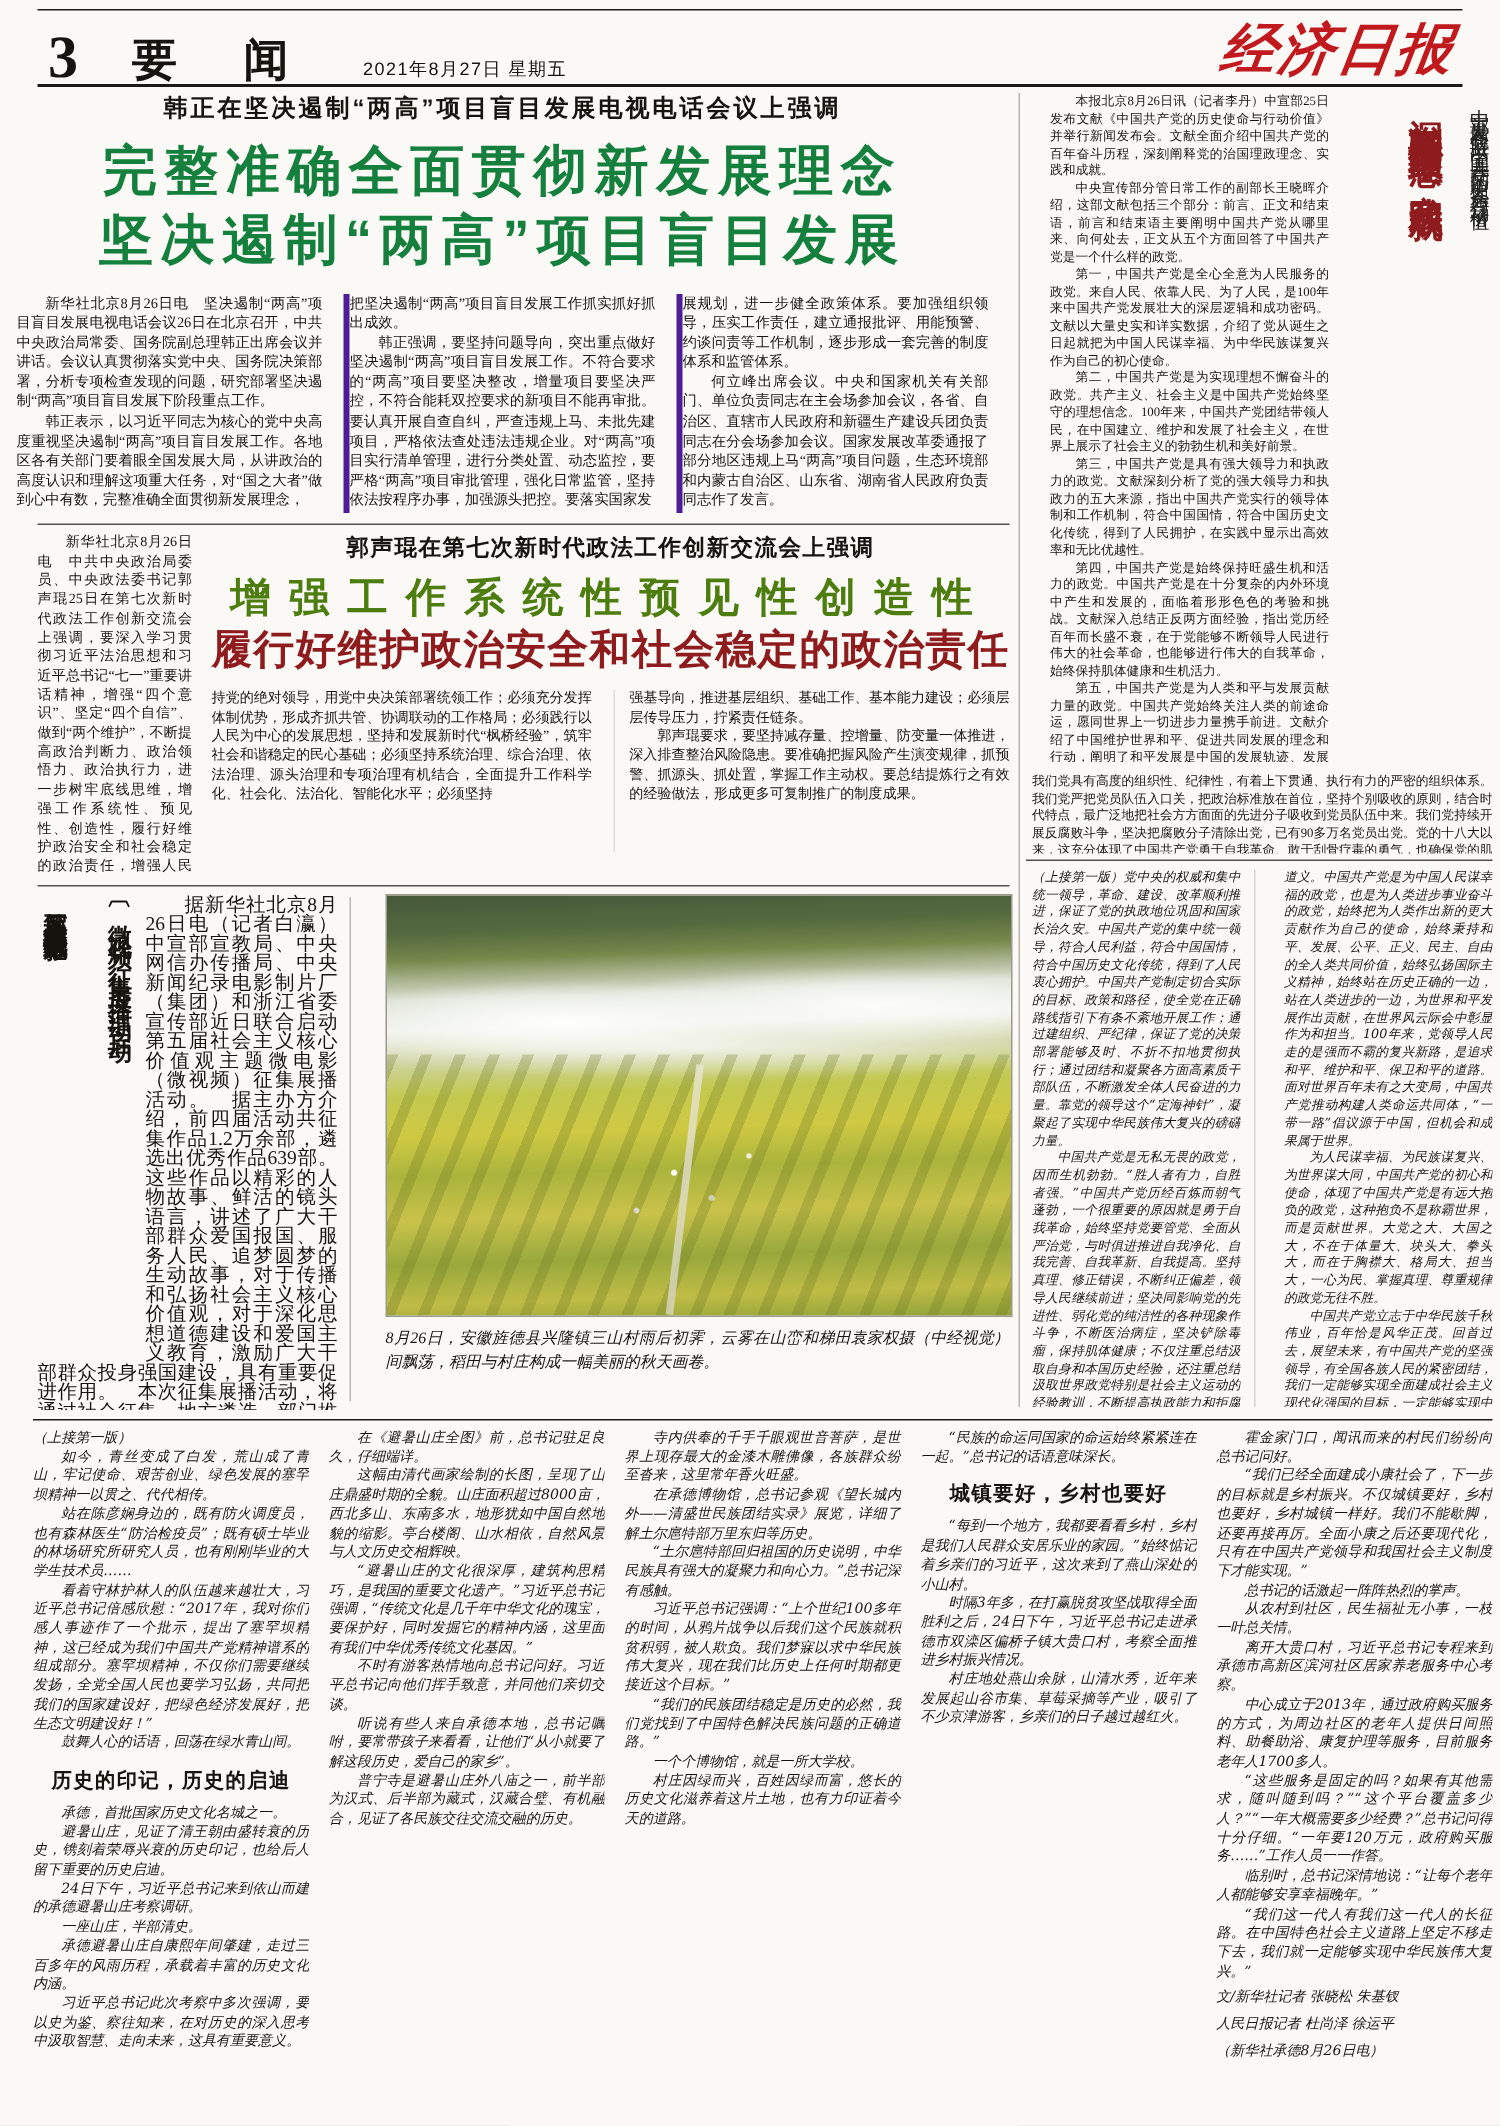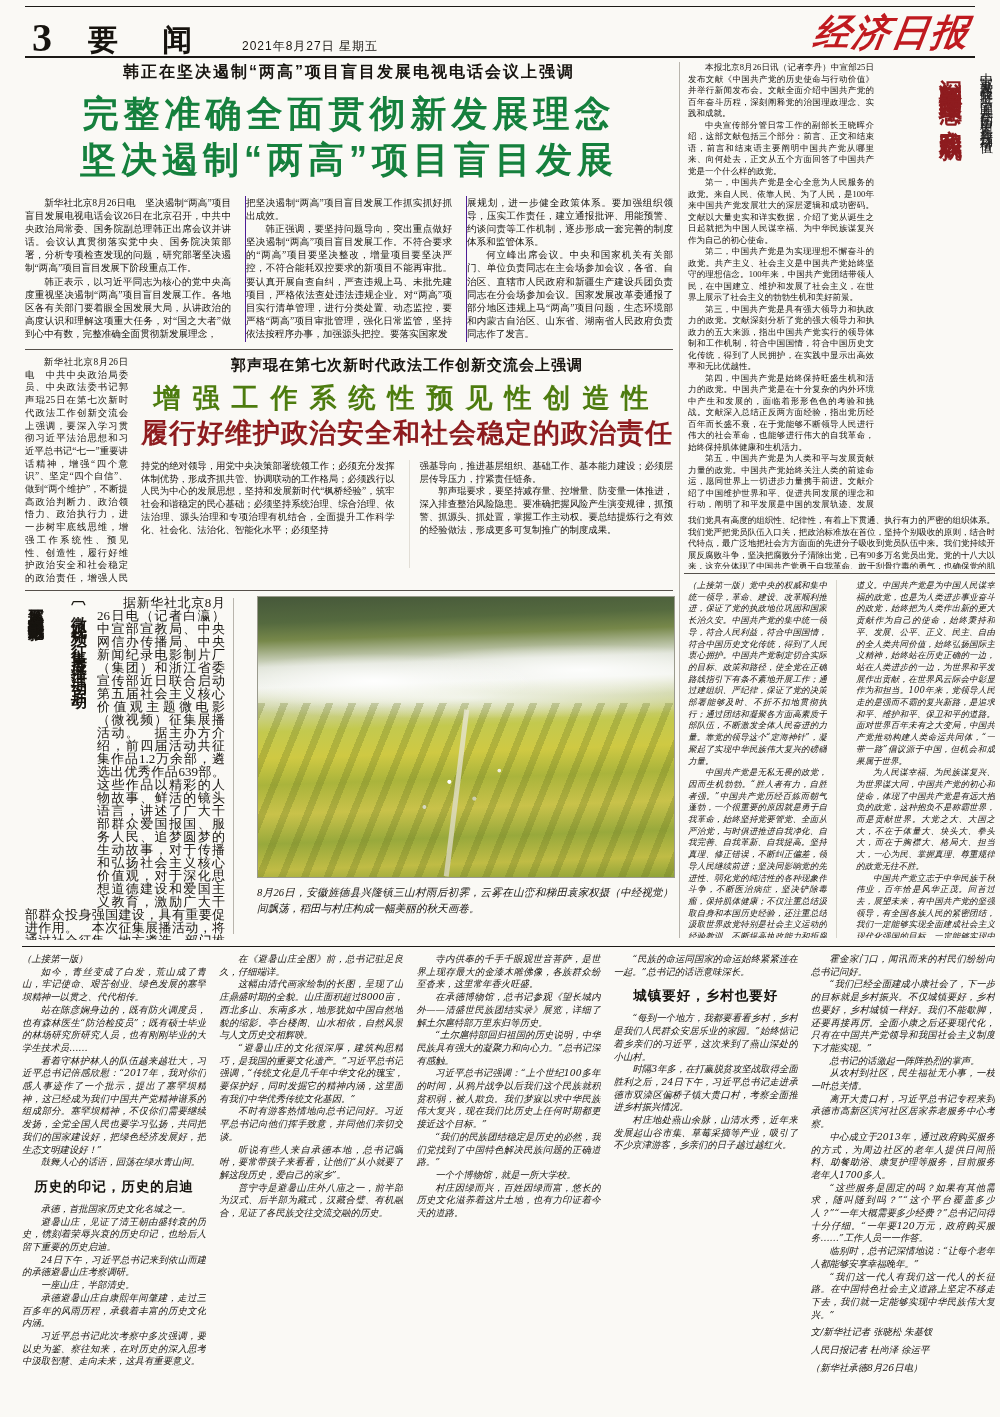--- a/index.html
+++ b/index.html
@@ -14,26 +14,26 @@
   #edition-date{position:absolute;left:242px;top:38px;font:12px "Liberation Sans",sans-serif;letter-spacing:1px;}
   #masthead{position:absolute;right:30px;top:8px;font:bold italic 37px "DejaVu Serif",serif;
             color:#c01a1f;transform:skewX(-8deg);letter-spacing:2px;}
 
   
   p{margin:0;text-indent:2em;text-align:justify;}
   p.noindent{text-indent:0;}
   .bodytext{font-size:9.6px;line-height:13.1px;}
 
   
-  #art1{position:absolute;left:25px;top:62px;width:648px;}
+  #art1{position:absolute;left:11px;top:62px;width:648px;}
   #art1 .kicker{text-align:center;font:bold 16px "Liberation Sans",sans-serif;letter-spacing:2px;}
   #art1 .headline{margin-top:8px;text-align:center;font:bold 36px "Liberation Sans",sans-serif;
                   line-height:46px;letter-spacing:5px;color:#15803d;}
   #art1 .cols{margin-top:13px;display:flex;gap:14px;height:146px;overflow:hidden;}
-  #art1 .col{flex:1;overflow:hidden;border-left:1px solid #4c1d95;}
+  #art1 .col{flex:1;overflow:hidden;border-left:4px solid #4c1d95;}
   #art1 .col:first-child{border-left:none;padding-left:0;}
 
   
   #art2{position:absolute;left:25px;top:356px;width:648px;height:228px;display:flex;gap:13px;}
   #art2 .lead{width:152px;overflow:hidden;font-size:9.4px;line-height:12.7px;}
   #art2 .main{flex:1;}
   #art2 .kicker{text-align:center;font:bold 15px "Liberation Sans",sans-serif;letter-spacing:1px;}
   #art2 .headline1{margin-top:6px;text-align:center;font:bold 27px "Liberation Sans",sans-serif;
                    letter-spacing:12px;color:#4d7c0f;line-height:34px;white-space:nowrap;}
   #art2 .headline2{text-align:center;font:bold 27px "Liberation Sans",sans-serif;
@@ -65,21 +65,21 @@
   }
   .photo::before{content:"";position:absolute;inset:38% 0 0 0;
       background:repeating-linear-gradient(112deg,rgba(104,116,34,.28) 0 7px,rgba(255,255,255,0) 7px 21px);}
   .photo::after{content:"";position:absolute;left:47%;top:40%;width:5px;height:60%;
       background:linear-gradient(180deg,#e8e6d4,#d8d6bf);transform:rotate(7deg);opacity:.8;}
   #photoblock .caption{margin-top:7px;font-size:10.6px;line-height:15.5px;font-style:italic;}
   #photoblock .credit{float:right;}
 
   
   #artR{position:absolute;left:688px;top:62px;width:307px;}
-  #artR .row{display:flex;height:446px;overflow:hidden;}
+  #artR .row{display:flex;height:446px;overflow:hidden;margin-left:12px;}
   #artR .rbody{width:186px;overflow:hidden;font-size:8.5px;line-height:11.5px;}
   #artR .rstrip{flex:1;display:flex;justify-content:flex-end;gap:10px;padding-left:6px;}
   #artR .vheadline{writing-mode:vertical-rl;font:bold 23px "Liberation Sans",sans-serif;
                    color:#8e1c1f;letter-spacing:2px;height:440px;}
   #artR .vkicker{writing-mode:vertical-rl;font:13px "Liberation Sans",sans-serif;
                  letter-spacing:3px;height:440px;color:#222;}
   #artR .rtail{margin-top:7px;height:54px;overflow:hidden;font-size:8.5px;line-height:11.5px;}
 
   
   #artM{position:absolute;left:688px;top:580px;width:307px;height:358px;display:flex;}

